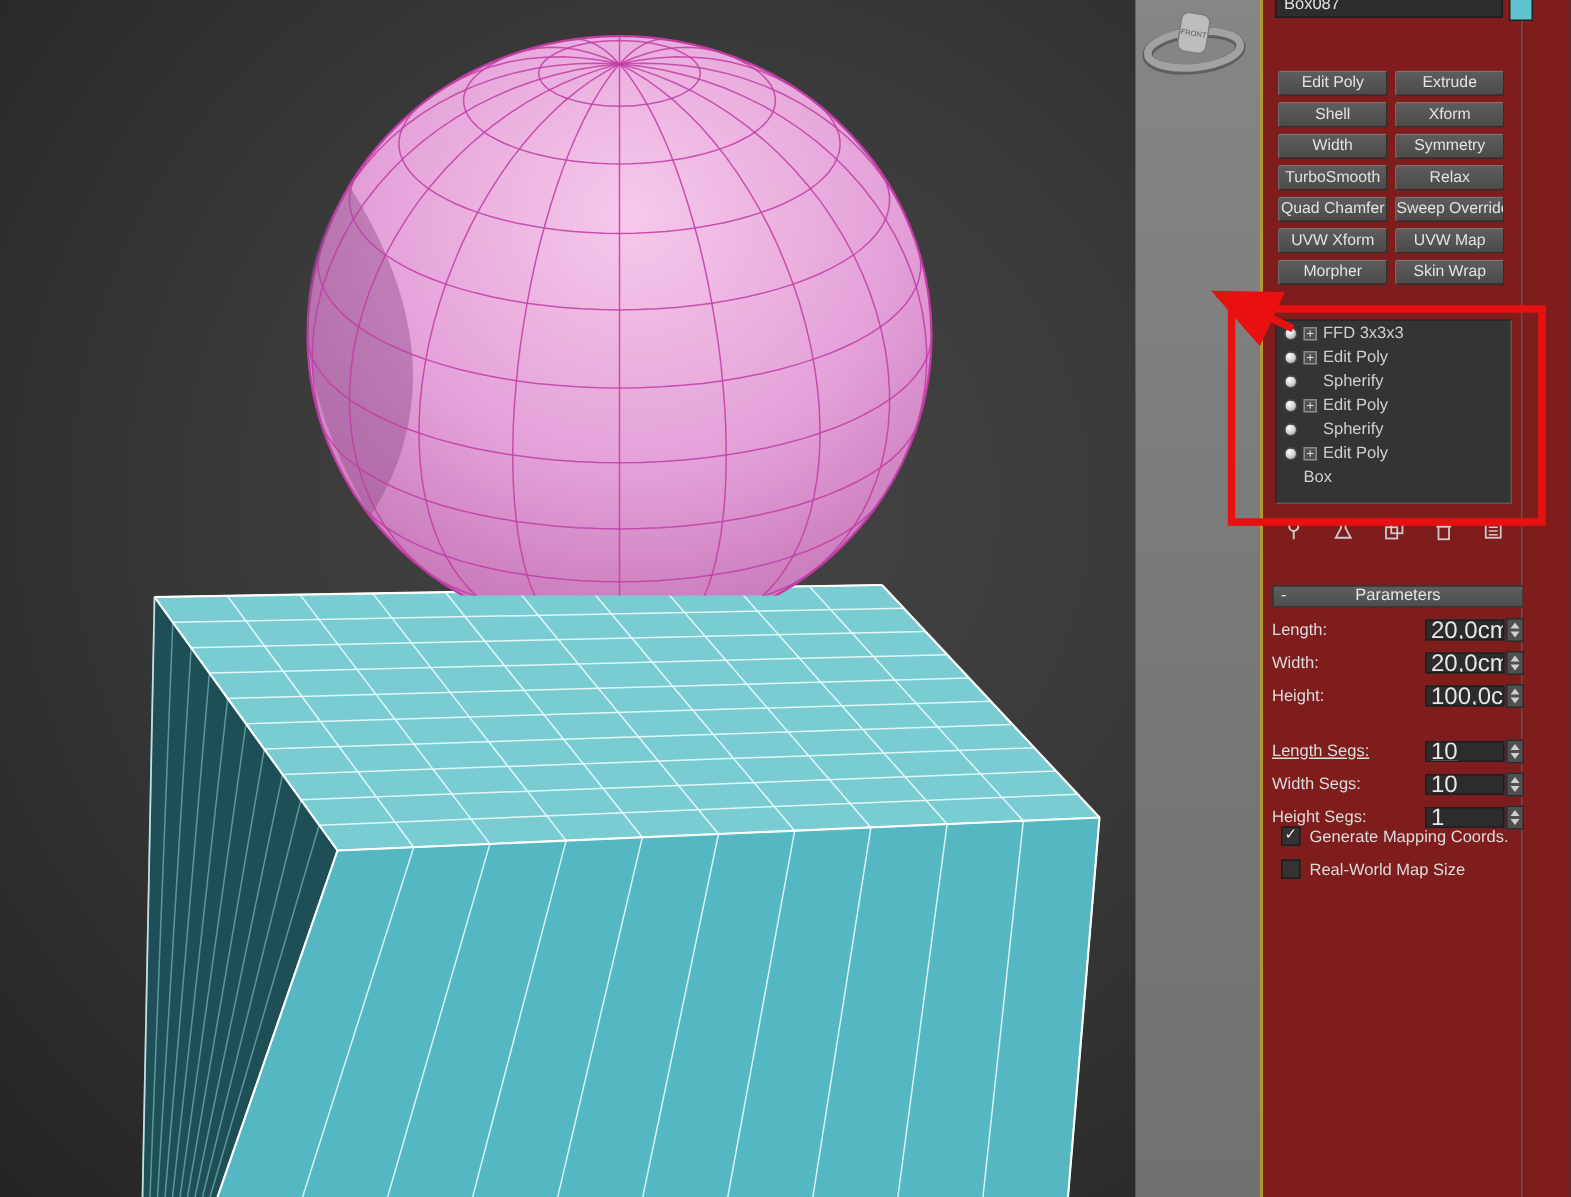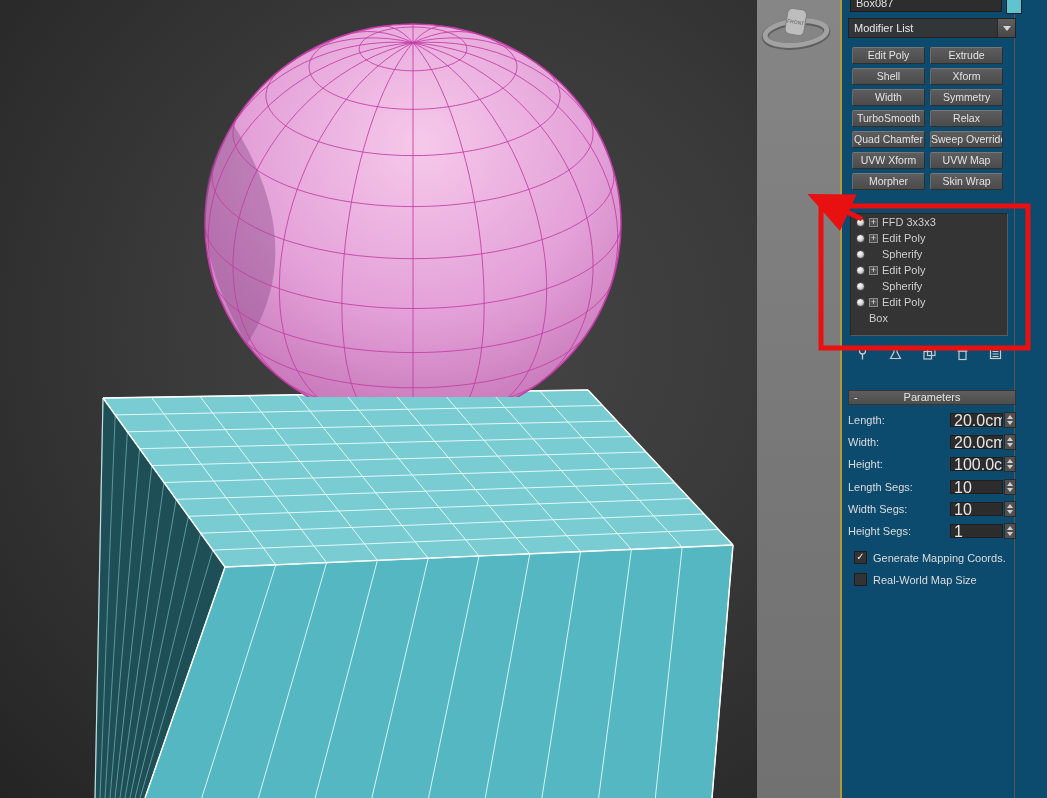--- a/index.html
+++ b/index.html
@@ -11,21 +11,21 @@
     background:radial-gradient(ellipse at 62% 42%, #454545 0%, #3a3a3a 45%, #242424 100%);}
   #scene-svg{position:absolute;left:0;top:0;}
 
   
   #strip{position:absolute;left:757px;top:0;width:83px;height:798px;
     background:linear-gradient(#868686,#777 60%,#717171);}
   #gizmo{position:absolute;left:1px;top:2px;}
 
   
   #panel{position:absolute;left:840px;top:0;width:207px;height:798px;
-    background:#0c4a6e;border-left:2px solid #b39a2f;box-sizing:border-box;color:#ddd;}
+    background:#7f1d1d;border-left:2px solid #b39a2f;box-sizing:border-box;color:#ddd;}
   #panel .seam{position:absolute;left:172px;top:0;width:1px;height:798px;background:#565656;}
 
   .namefield{position:absolute;left:8px;top:-7px;width:152px;height:19px;background:#2d2d2d;
     border:1px solid #1c1c1c;color:#e2e2e2;font-size:11px;line-height:19px;padding-left:5px;box-sizing:border-box;}
   .swatch{position:absolute;left:164px;top:-2px;width:14px;height:14px;border:1px solid #202020;}
 
   .modlist{position:absolute;left:6px;top:18px;width:168px;height:20px;background:#323639;
     border:1px solid #222;box-sizing:border-box;display:flex;align-items:center;}
   .modlist .txt{flex:1;font-size:11px;color:#e8e8e8;padding-left:5px;}
   .modlist .dd{width:17px;height:18px;background:linear-gradient(#606060,#474747);
@@ -56,21 +56,21 @@
     display:flex;justify-content:space-between;align-items:center;padding:0 5px;box-sizing:border-box;}
   .stacktools svg{display:block;}
 
   .rollout{position:absolute;left:6px;top:390px;width:168px;height:15px;
     background:linear-gradient(#5e5e5e,#4d4d4d);border:1px solid #353535;box-sizing:border-box;
     font-size:11px;color:#e4e4e4;text-align:center;line-height:13px;}
   .rollout .minus{position:absolute;left:5px;top:0;}
 
   .paramfields{position:absolute;left:6px;top:412px;width:168px;}
   .paramrow{display:flex;align-items:center;height:15px;margin-bottom:7px;}
-  .paramrow.gap{margin-top:8px;}
+  .paramrow.gap{margin-top:22px;text-decoration:underline;}
   .plabel{flex:1;text-align:left;font-size:11px;color:#dcdcdc;padding-right:4px;white-space:nowrap;}
   .pfield{width:53px;height:14px;flex:0 0 53px;background:#2c2c2c;border:1px solid #1e1e1e;
     color:#e6e6e6;font-size:16px;line-height:14px;padding-left:3px;box-sizing:border-box;overflow:hidden;}
   .spin{width:12px;height:16px;flex:0 0 12px;margin-left:1px;background:#505050;
     border:1px solid #2a2a2a;box-sizing:border-box;display:flex;flex-direction:column;
     align-items:center;justify-content:center;}
   .spin .up{width:0;height:0;border-left:3px solid transparent;border-right:3px solid transparent;
     border-bottom:4px solid #cfcfcf;margin-bottom:2px;}
   .spin .dn{width:0;height:0;border-left:3px solid transparent;border-right:3px solid transparent;
     border-top:4px solid #cfcfcf;}
@@ -201,24 +201,20 @@
       </g>
     </svg>
   </div>
 
   <div id="panel">
     <div class="seam"></div>
 
     <div class="namefield">Box087</div>
     <div class="swatch" style="background: rgb(95, 196, 206);"></div>
 
-    <div class="modlist">
-      <span class="txt">Modifier List</span>
-      <span class="dd"></span>
-    </div>
 
     <div class="btngrid">
         <button class="modbtn">Edit Poly</button>
         <button class="modbtn">Extrude</button>
         <button class="modbtn">Shell</button>
         <button class="modbtn">Xform</button>
         <button class="modbtn">Width</button>
         <button class="modbtn">Symmetry</button>
         <button class="modbtn">TurboSmooth</button>
         <button class="modbtn">Relax</button>

